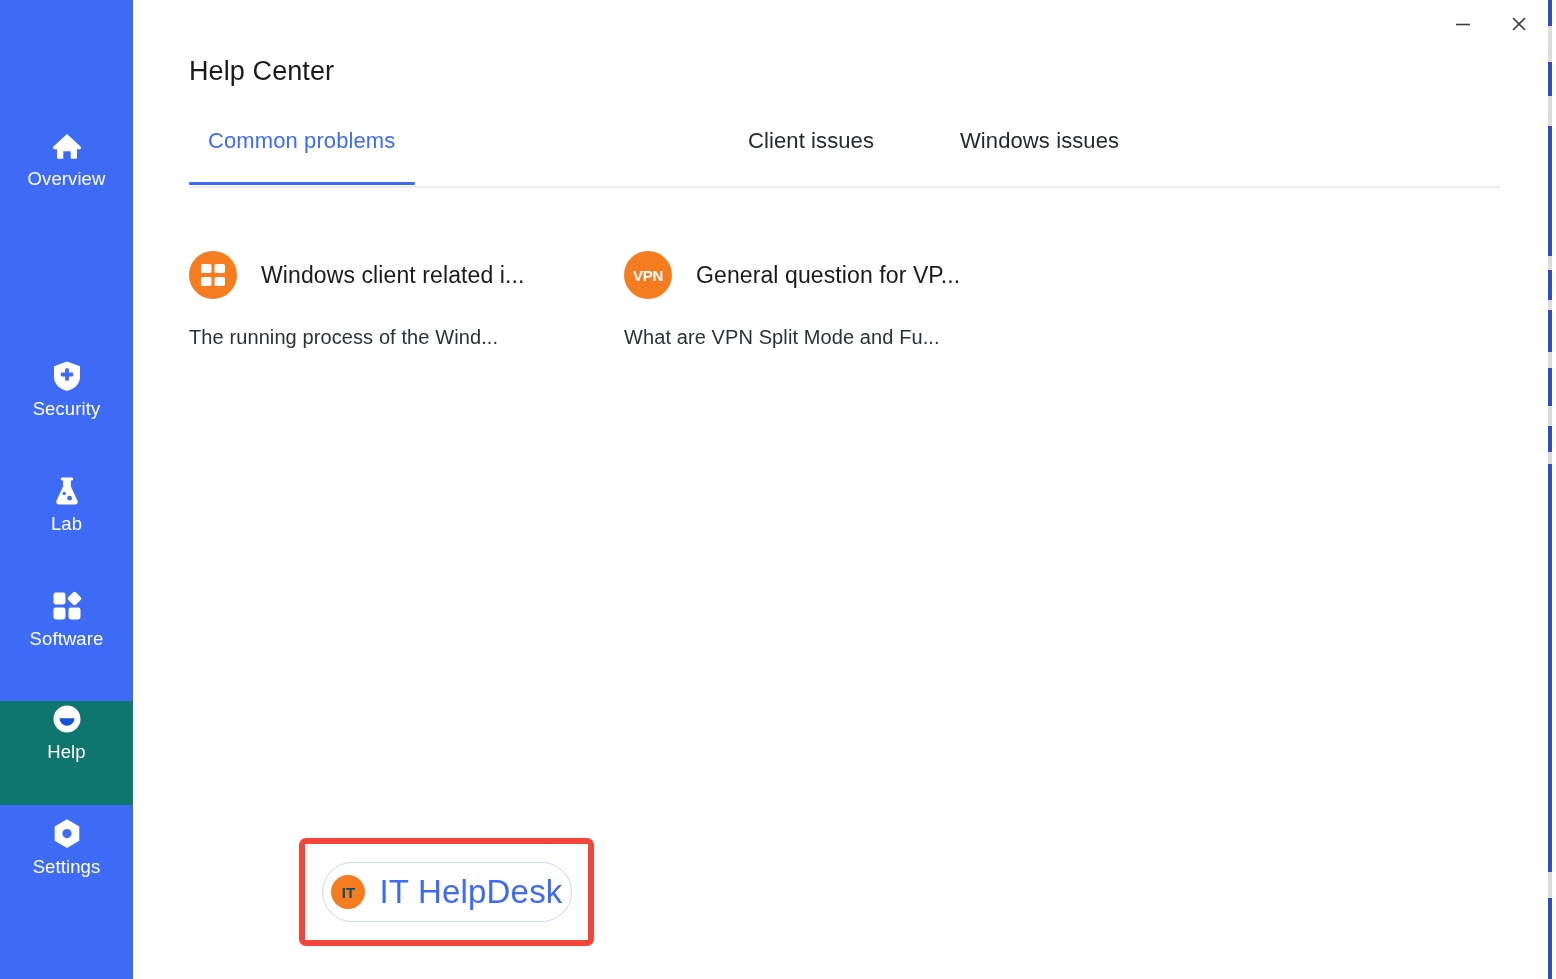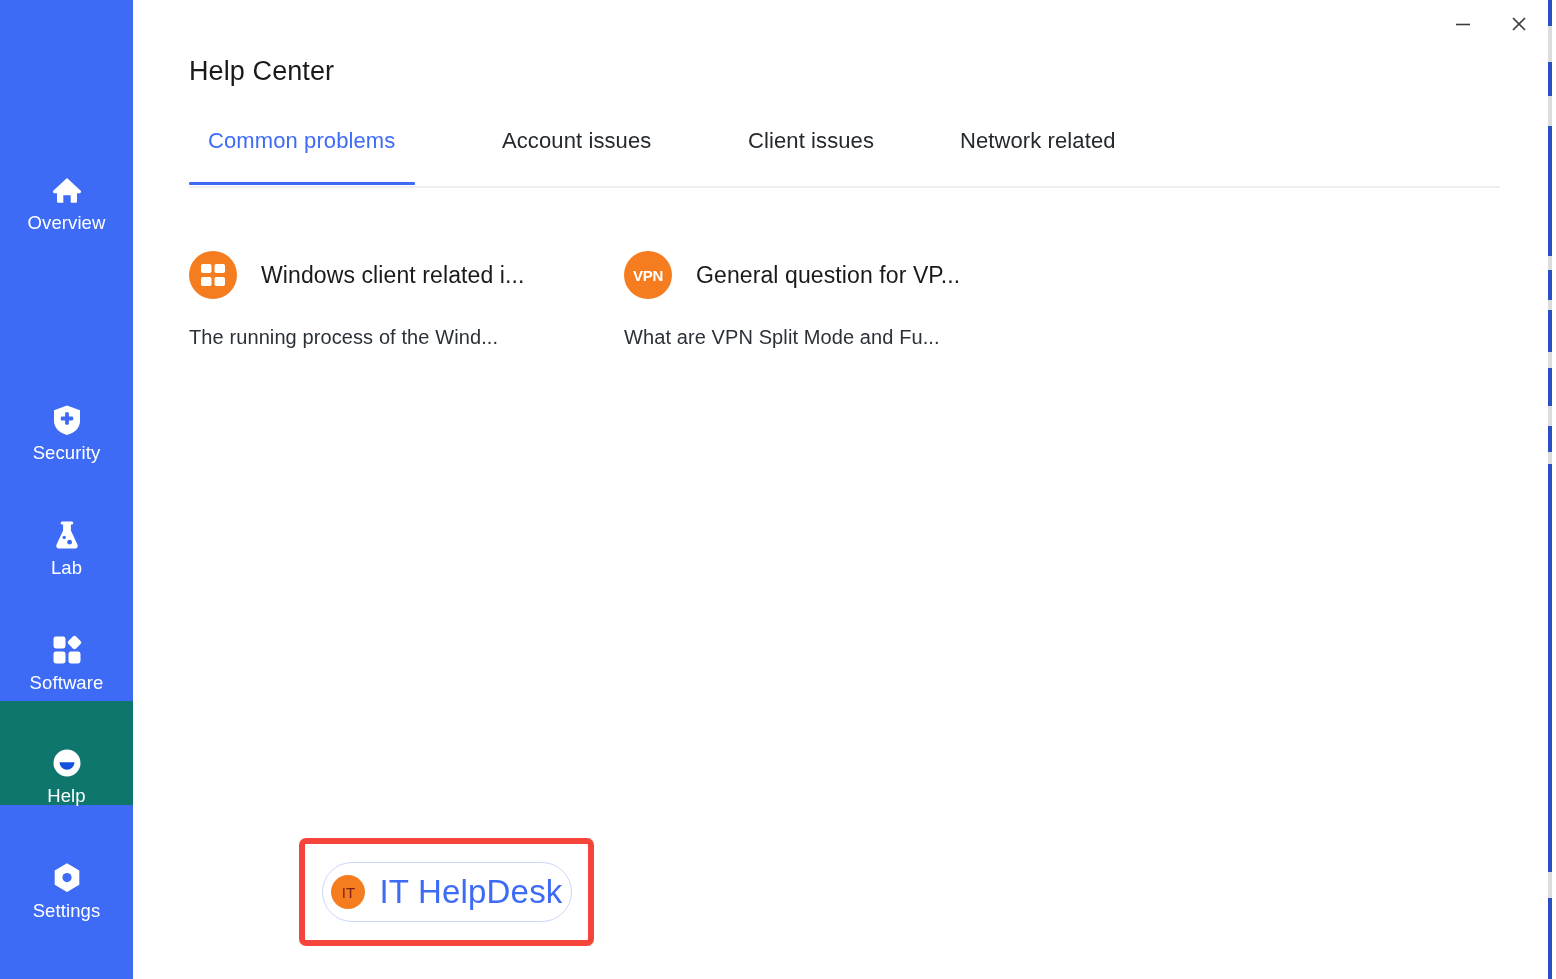--- a/index.html
+++ b/index.html
@@ -26,21 +26,21 @@
     box-sizing: border-box;
   }
   .nav-item {
     position: absolute;
     left: 0;
     width: 133px;
     height: 104px;
     display: flex;
     flex-direction: column;
     align-items: center;
-    justify-content: flex-end;
+    justify-content: flex-start;
     cursor: pointer;
     user-select: none;
   }
   .nav-item.active {
     background: #0f766e;
   }
   .nav-icon {
     width: 36px;
     height: 36px;
     display: flex;
@@ -236,23 +236,23 @@
     width: 34px;
     height: 34px;
     border-radius: 50%;
     background: #f57c1f;
     display: flex;
     align-items: center;
     justify-content: center;
     flex: none;
   }
   #helpdesk-badge span {
-    color: #7f1d1d;
+    color: #0c4a6e;
     font-size: 15px;
-    font-weight: normal;
+    font-weight: bold;
   }
   #helpdesk-label {
     margin-left: 14px;
     color: #3d6bf5;
     font-size: 33px;
     letter-spacing: 0.2px;
   }
 </style>
 </head>
 <body>
@@ -324,23 +324,22 @@
   </div>
 
 </div>
 
 <div id="main">
 
   <div id="page-title">Help Center</div>
 
   <div id="tabs">
     <div class="tab active" style="left:0px">Common problems</div>
-    <div class="tab" style="left:294px">Account issues</div>
     <div class="tab" style="left:540px">Client issues</div>
-    <div class="tab" style="left:752px">Network related</div>
+    <div class="tab" style="left:752px">Windows issues</div>
     <div class="tab-underline" style="left:0px; width:226px;"></div>
   </div>
   <div id="tab-divider"></div>
 
   <div id="cards">
 
     <div class="card" style="left:0px">
       <div class="card-head">
         <span class="card-badge">
           <svg width="28" height="28" viewBox="0 0 28 28" fill="#ffffff">

